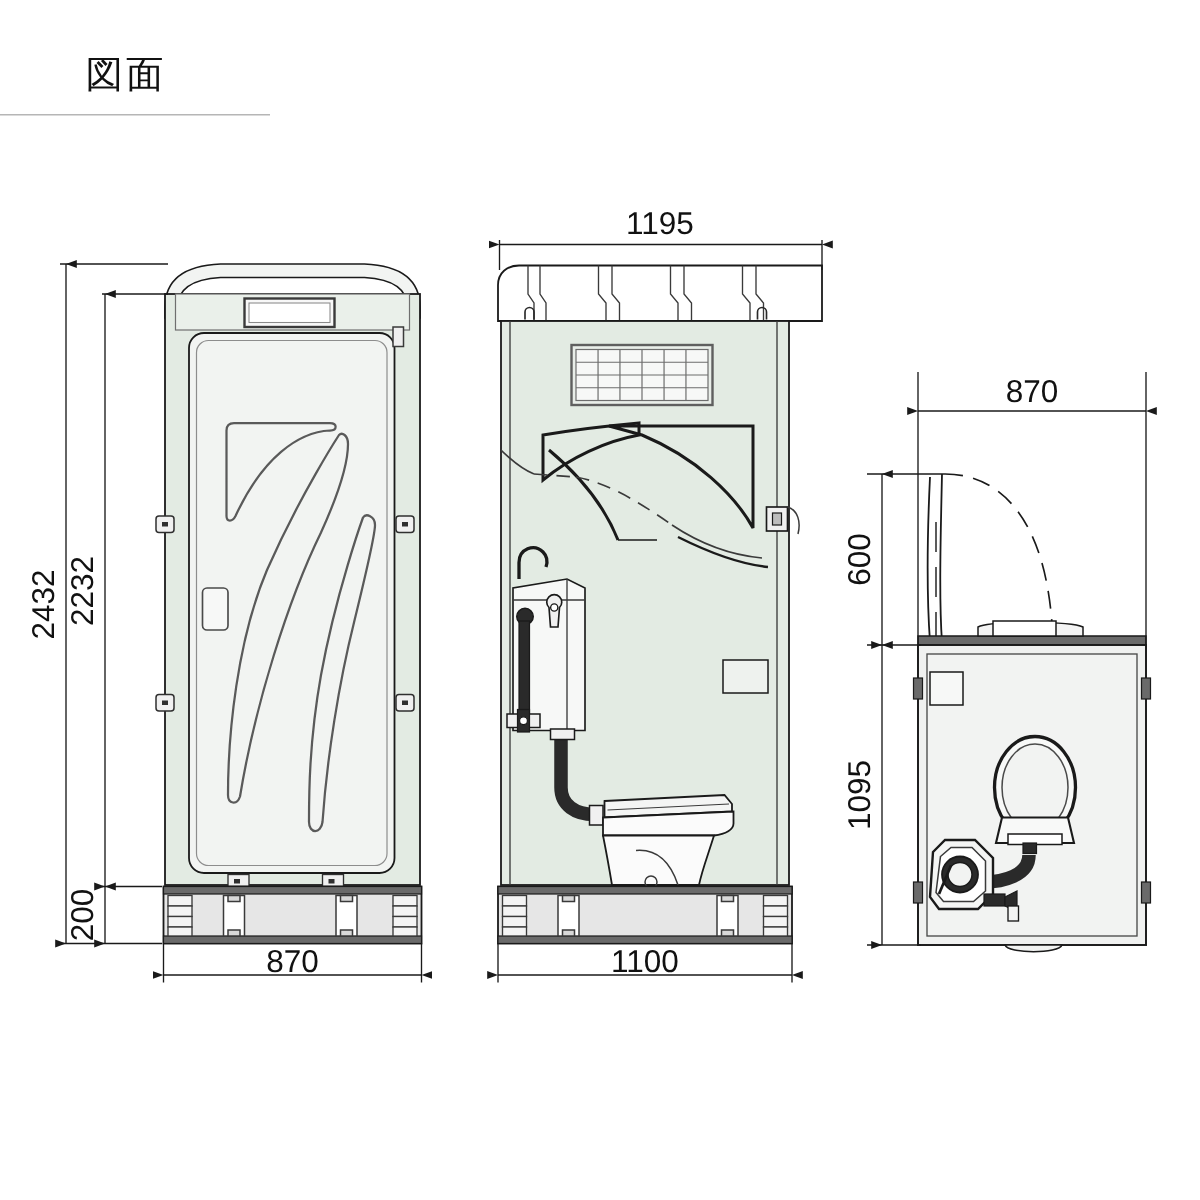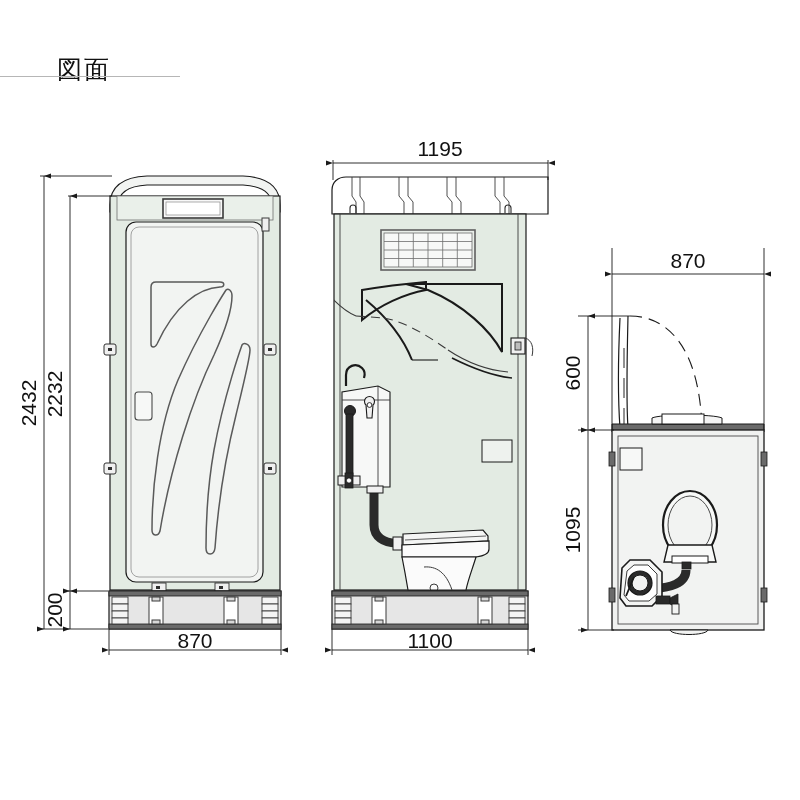--- a/index.html
+++ b/index.html
@@ -5,21 +5,20 @@
   html,body{margin:0;padding:0;background:#ffffff;}
   body{
     width:800px;height:800px;position:relative;overflow:hidden;
     font-family:"Liberation Sans","DejaVu Sans",sans-serif;
     color:#111;
   }
   #page-title{
     position:absolute;left:57px;top:33px;
     font-size:25px;letter-spacing:2px;color:#111;
     font-family:"DejaVu Sans","Liberation Sans",sans-serif;
-    margin-top:20px;
   }
   #title-rule{
     position:absolute;left:0px;top:76px;width:180px;height:1px;
     background:#b6b6b6;
   }
   #drawing-canvas{position:absolute;left:0;top:0;width:800px;height:800px;}
   svg{display:block;}
   .dimtxt{
     font-family:"Liberation Sans","DejaVu Sans",sans-serif;
     font-size:21px;fill:#111;letter-spacing:0px;

